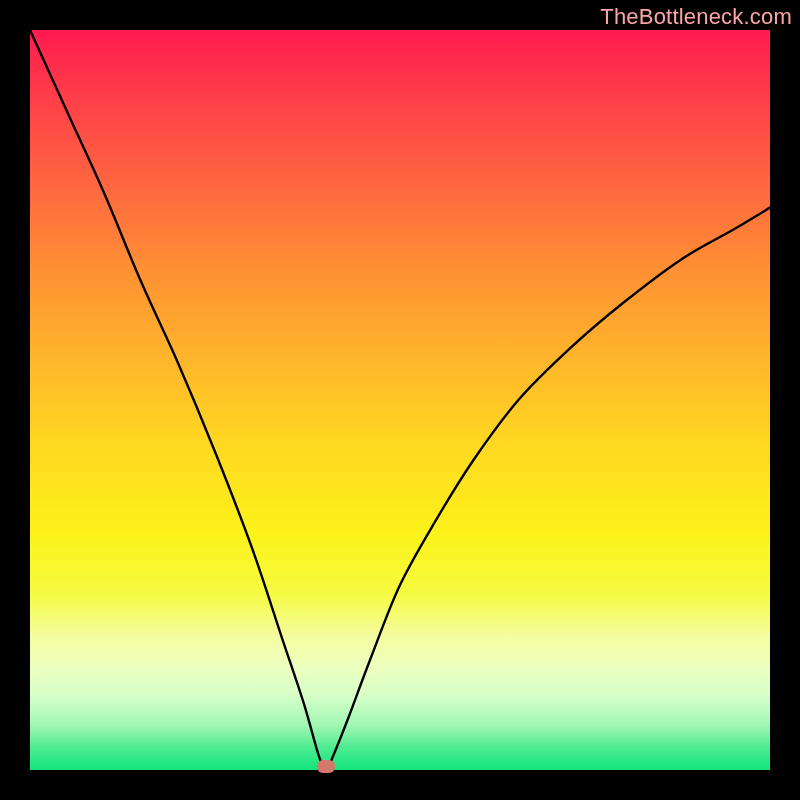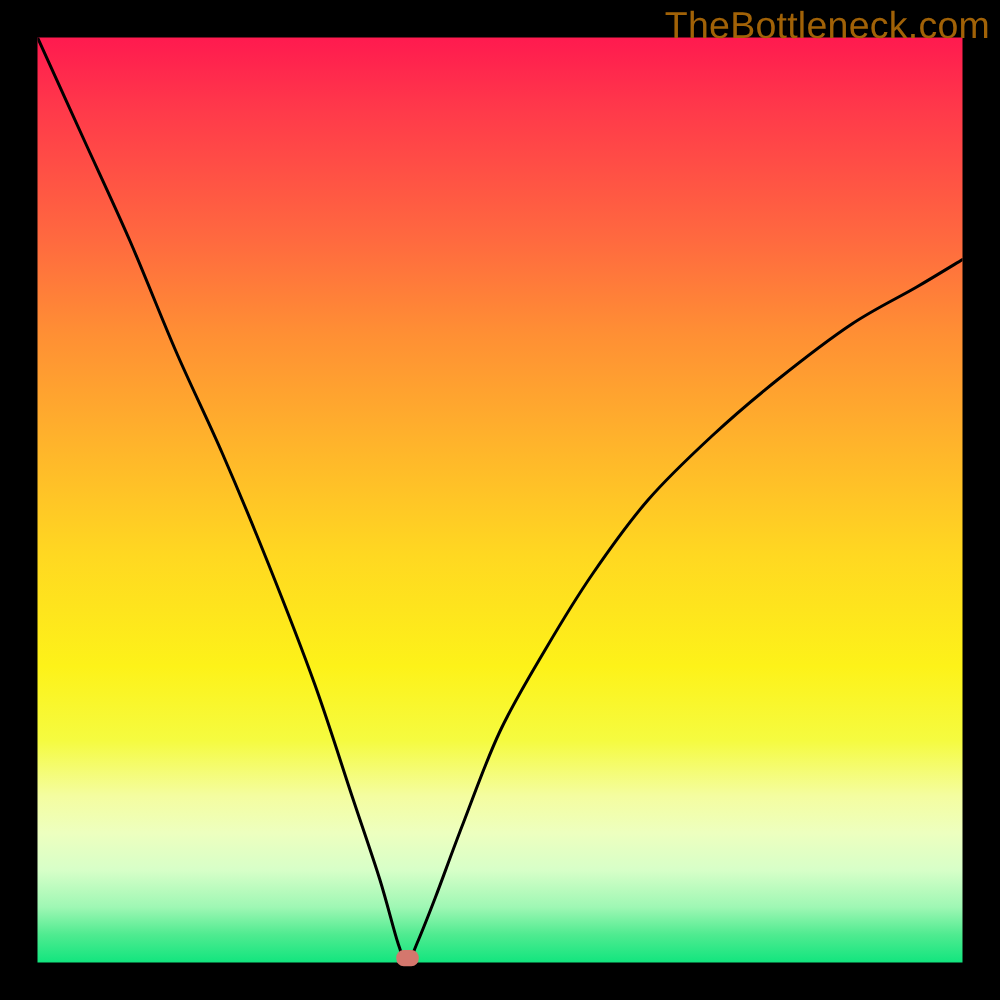--- a/index.html
+++ b/index.html
@@ -50,22 +50,22 @@
     position: absolute;
     width: 18px;
     height: 13px;
     background: #d4776d;
     border-radius: 6px;
   }
   .watermark {
     position: absolute;
     top: 4px;
     right: 8px;
-    color: #a16207;
-    font-size: 30px;
+    color: #fca5a5;
+    font-size: 22px;
     font-weight: 500;
     letter-spacing: 0.2px;
     user-select: none;
     text-align: center;
   }
 </style>
 </head>
 <body>
 
 <div class="stage">

